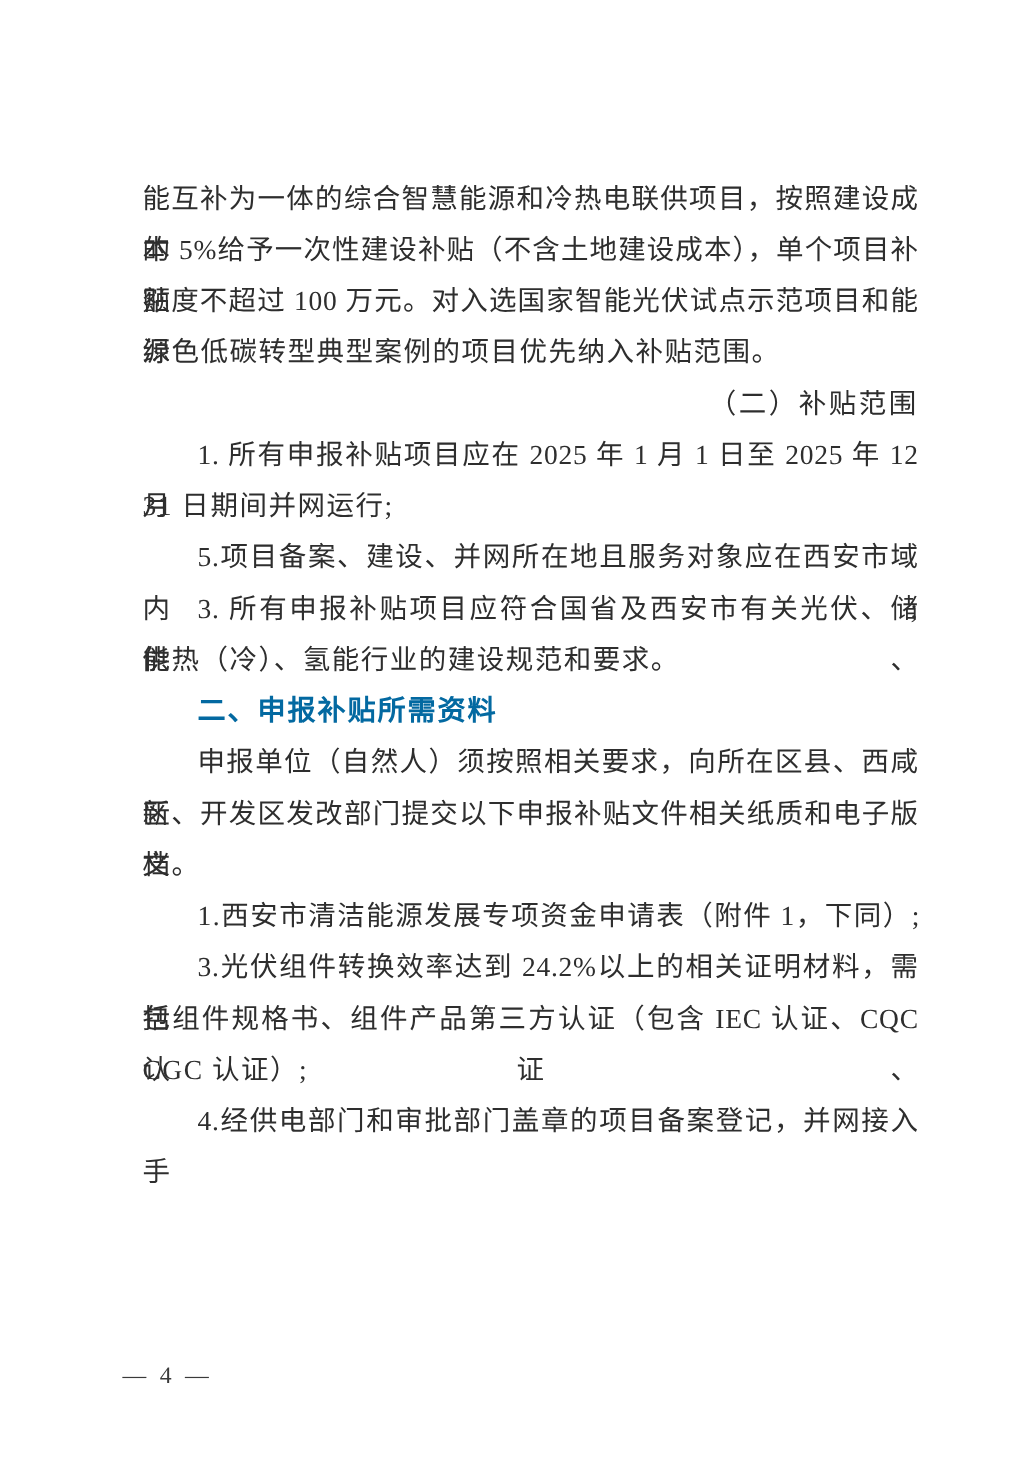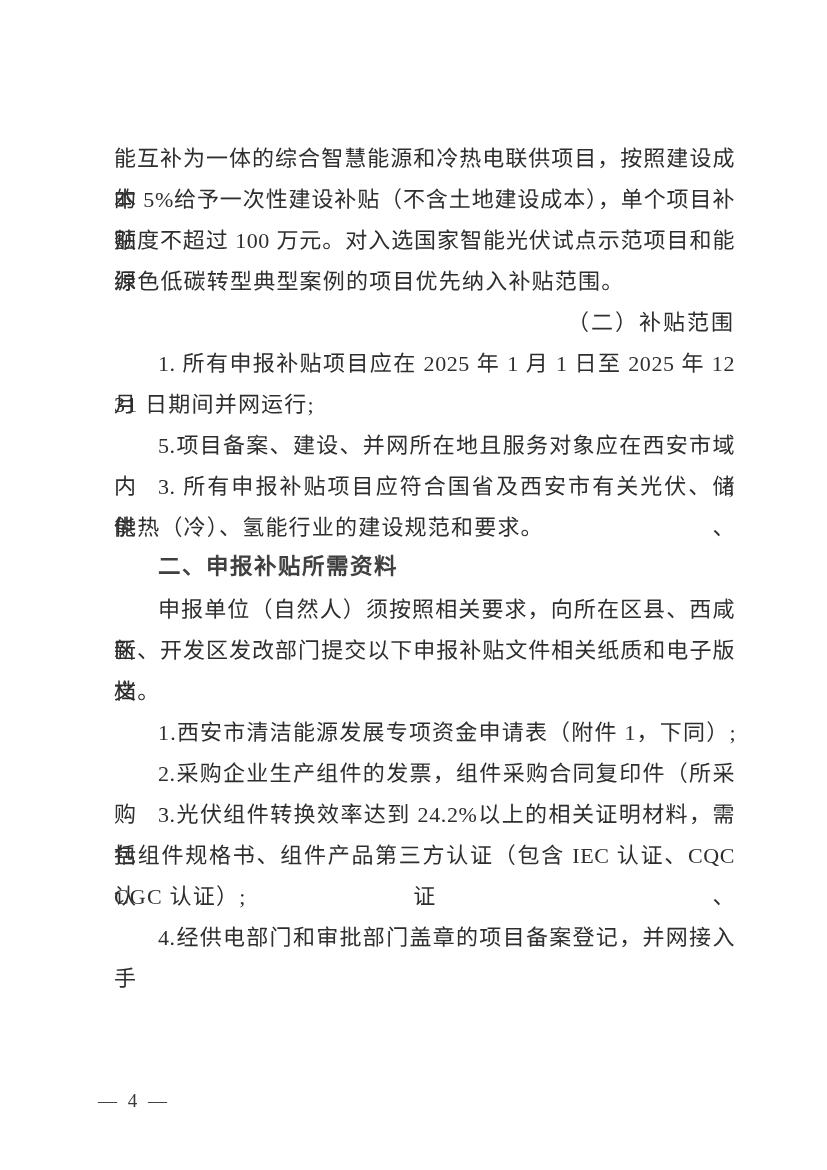--- a/index.html
+++ b/index.html
@@ -41,25 +41,25 @@
   
   .line.indent {
     padding-left: 44px;
   }
   .line.indent.fill {
     padding-left: 0;
     text-indent: 44px;
   }
   
   .line.heading-bold {
-    font-family: Liberation Mono, monospace;
+    font-family: Liberation Serif, serif;
     font-weight: 700;
     font-size: 22.5px;
     letter-spacing: 1.5px;
-    color: #404040;
+    color: #0369a1;
   }
   
   .line.heading-kai {
     font-family: "Liberation Serif", "DejaVu Serif", serif;
     letter-spacing: 2px;
     text-align: right;
   }
   .footer {
     position: absolute;
     left: 98px;
@@ -85,21 +85,20 @@
     <div class="line indent fill">1. 所有申报补贴项目应在 2025 年 1 月 1 日至 2025 年 12 月</div>
     <div class="line">31 日期间并网运行;</div>
     <div class="line indent fill">5.项目备案、建设、并网所在地且服务对象应在西安市域内;</div>
     <div class="line indent fill">3. 所有申报补贴项目应符合国省及西安市有关光伏、储能、</div>
     <div class="line">供热（冷）、氢能行业的建设规范和要求。</div>
     <div class="line indent heading-bold">二、申报补贴所需资料</div>
     <div class="line indent fill">申报单位（自然人）须按照相关要求，向所在区县、西咸新</div>
     <div class="line fill">区、开发区发改部门提交以下申报补贴文件相关纸质和电子版文</div>
     <div class="line">档。</div>
     <div class="line indent">1.西安市清洁能源发展专项资金申请表（附件 1，下同）;</div>
-    <div class="line indent fill">2.采购企业生产组件的发票，组件采购合同复印件（所采购</div>
     <div class="line indent fill">3.光伏组件转换效率达到 24.2%以上的相关证明材料，需包</div>
     <div class="line fill">括组件规格书、组件产品第三方认证（包含 IEC 认证、CQC 认证、</div>
     <div class="line">CGC 认证）;</div>
     <div class="line indent fill">4.经供电部门和审批部门盖章的项目备案登记，并网接入手</div>
   </div>
 
   <div class="footer">— 4 —</div>
 </div>
 
 </body></html>

